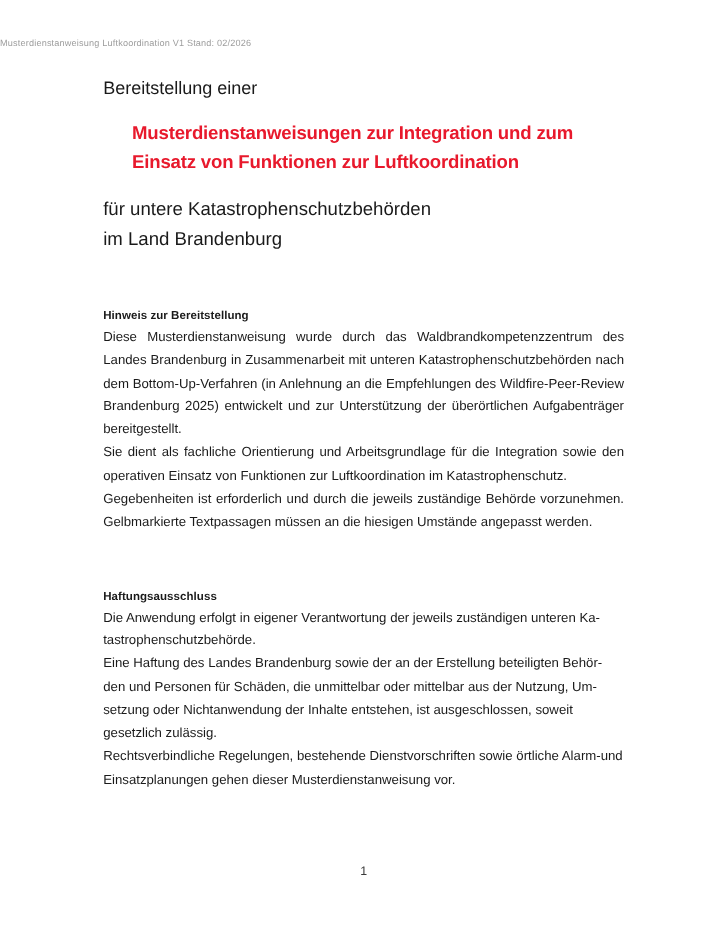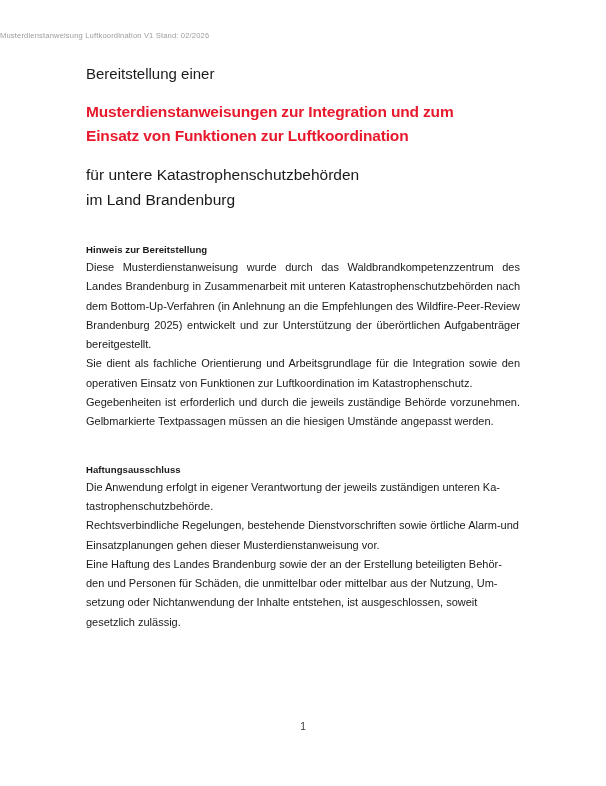--- a/index.html
+++ b/index.html
@@ -60,21 +60,21 @@
     font-size: 15.5px;
     font-weight: 400;
     line-height: 24.5px;
     color: #1a1a1a;
     margin: 0;
   }
   .title-sub .tline { display: block; }
 
   
   .section {
-    margin-top: 30px;
+    margin-top: 44px;
   }
   .section-heading {
     font-size: 9.6px;
     font-weight: bold;
     line-height: 15px;
     margin: 0 0 1px 0;
     letter-spacing: 0.05px;
   }
   .para {
     font-size: 11px;
@@ -111,41 +111,41 @@
 <body>
 
 <div class="page">
 
   <div class="doc-header">Musterdienstanweisung Luftkoordination V1 Stand: 02/2026</div>
 
   <div class="content">
 
     <div class="title-pre">Bereitstellung einer</div>
 
-    <div class="title-main" style="color: rgb(232, 25, 44);">
+    <div class="title-main" style="color: rgb(232, 25, 44); margin-left: 24px;">
       <span class="tline">Musterdienstanweisungen zur Integration und zum</span>
       <span class="tline">Einsatz von Funktionen zur Luftkoordination</span>
     </div>
 
     <div class="title-sub">
       <span class="tline">für untere Katastrophenschutzbehörden</span>
       <span class="tline">im Land Brandenburg</span>
     </div>
 
     <div class="section">
       <div class="section-heading">Hinweis zur Bereitstellung</div>
       <p class="para justify">Diese Musterdienstanweisung wurde durch das Waldbrandkompetenzzentrum des Landes Brandenburg in Zusammenarbeit mit unteren Katastrophenschutzbehörden nach dem Bottom-Up-Verfahren (in Anlehnung an die Empfehlungen des Wildfire-Peer-Review Brandenburg 2025) entwickelt und zur Unterstützung der überörtlichen Aufgabenträger bereitgestellt.</p>
       <p class="para justify">Sie dient als fachliche Orientierung und Arbeitsgrundlage für die Integration sowie den operativen Einsatz von Funktionen zur Luftkoordination im Katastrophenschutz.</p>
       <p class="para justify">Gegebenheiten ist erforderlich und durch die jeweils zuständige Behörde vorzunehmen. Gelbmarkierte Textpassagen müssen an die hiesigen Umstände angepasst werden.</p>
     </div>
 
     <div class="section">
       <div class="section-heading">Haftungsausschluss</div>
       <p class="para left">Die Anwendung erfolgt in eigener Verantwortung der jeweils zuständigen unteren Ka-tastrophenschutzbehörde.</p>
+      <p class="para left">Eine Haftung des Landes Brandenburg sowie der an der Erstellung beteiligten Behör-den und Personen für Schäden, die unmittelbar oder mittelbar aus der Nutzung, Um-setzung oder Nichtanwendung der Inhalte entstehen, ist ausgeschlossen, soweit gesetzlich zulässig.</p>
       <p class="para left">Rechtsverbindliche Regelungen, bestehende Dienstvorschriften sowie örtliche Alarm-und Einsatzplanungen gehen dieser Musterdienstanweisung vor.</p>
-      <p class="para left">Eine Haftung des Landes Brandenburg sowie der an der Erstellung beteiligten Behör-den und Personen für Schäden, die unmittelbar oder mittelbar aus der Nutzung, Um-setzung oder Nichtanwendung der Inhalte entstehen, ist ausgeschlossen, soweit gesetzlich zulässig.</p>
     </div>
 
   </div>
 
   <div class="page-number">1</div>
 
 </div>
 
 </body></html>

